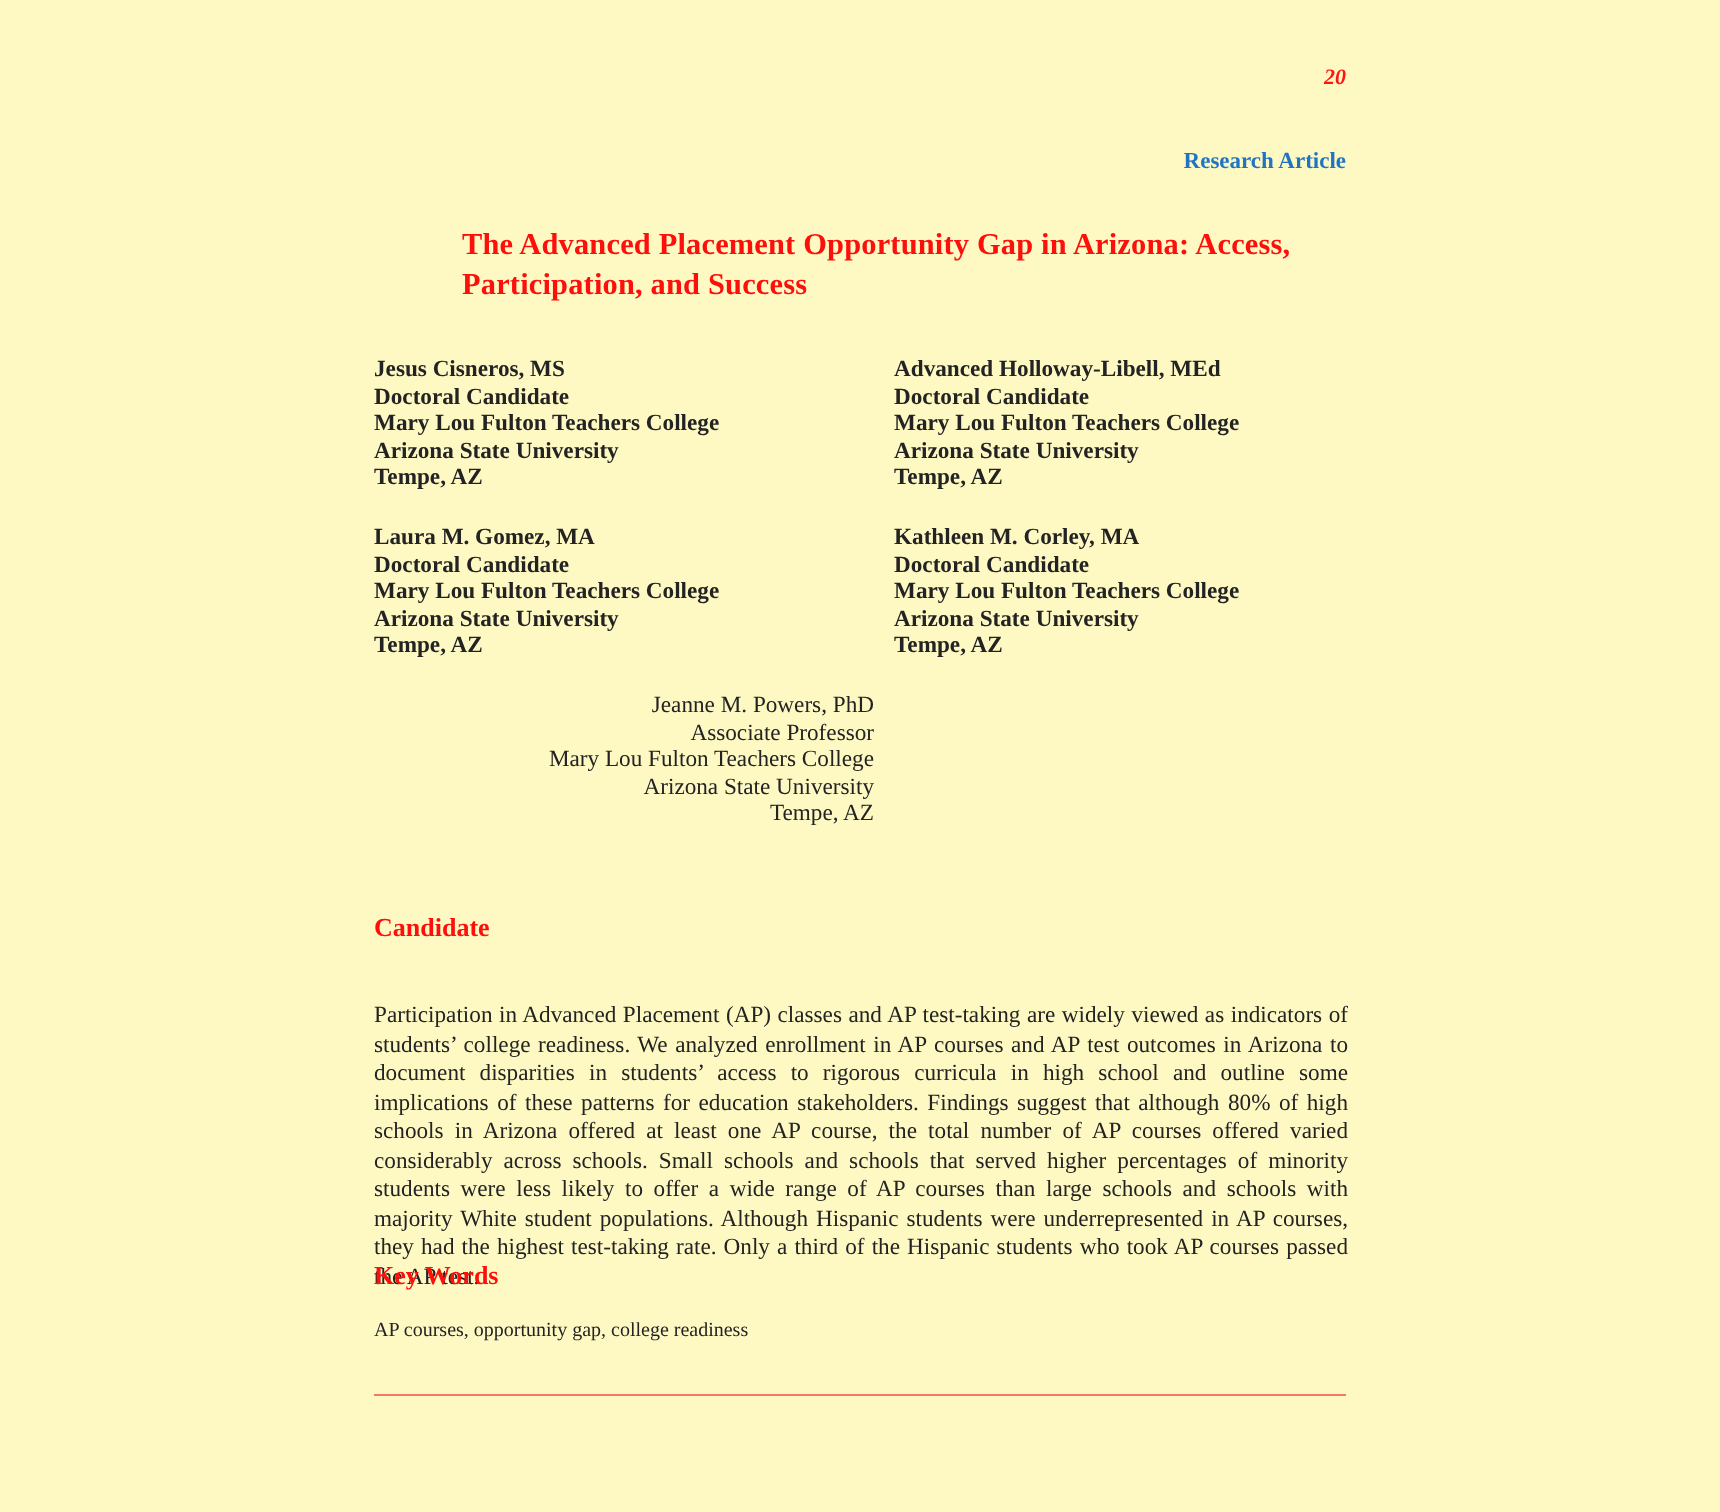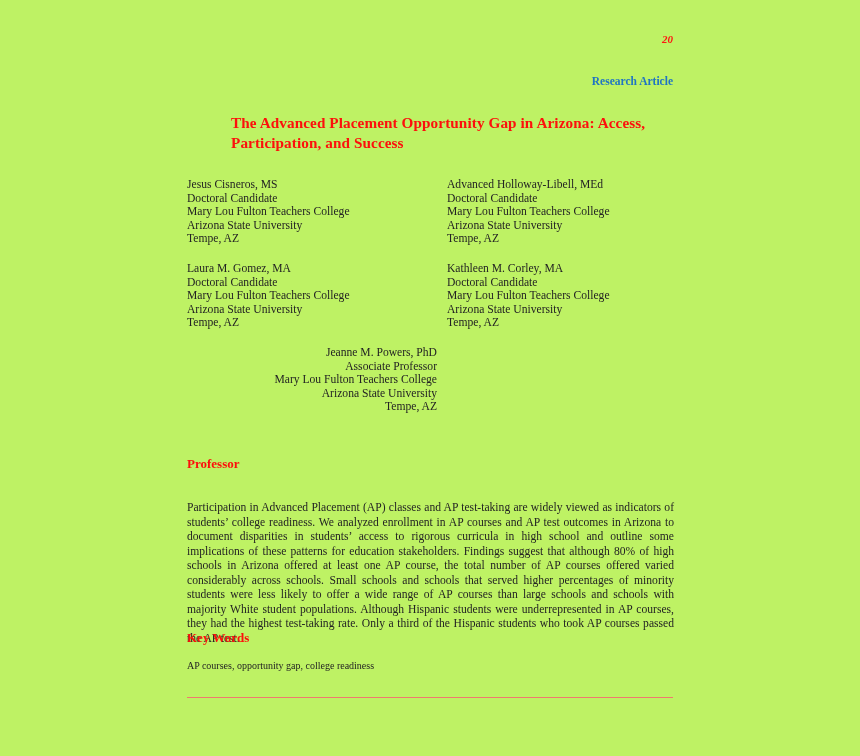--- a/index.html
+++ b/index.html
@@ -11,21 +11,21 @@
     height: 756px;
     background: #f7f7f7;
     font-family: "Liberation Serif", "DejaVu Serif", serif;
     color: #1a1a1a;
     overflow: hidden;
   }
   .page {
     position: relative;
     width: 860px;
     height: 756px;
-    background: #bef264;
+    background: #fef9c3;
   }
   .content {
     position: absolute;
     left: 187px;
     top: 0;
     width: 486px;
     height: 756px;
   }
 
   
@@ -109,21 +109,21 @@
     top: 0;
     width: 250px;
   }
   .col-right {
     position: absolute;
     left: 260px;
     top: 0;
     width: 226px;
   }
   .author-row.single { height: 70px; text-align: right; }
-  .author-row.pair { height: 70px; }
+  .author-row.pair { height: 70px; font-weight: bold; }
 
   
   .sec-head {
     font-family: "Liberation Serif", "DejaVu Serif", serif;
     font-size: 13px;
     font-weight: bold;
     color: #fd100c;
   }
   .abstract-head {
     position: absolute;
@@ -248,21 +248,21 @@
           <div class="line">Jeanne M. Powers, PhD</div>
           <div class="line">Associate Professor</div>
           <div class="line">Mary Lou Fulton Teachers College</div>
           <div class="line">Arizona State University</div>
           <div class="line">Tempe, AZ</div>
         </div>
       </div>
 
     </div>
 
-    <div class="sec-head abstract-head">Professor</div>
+    <div class="sec-head abstract-head">Candidate</div>
     <div class="abstract-body">Participation in Advanced Placement (AP) classes and AP test-taking are widely viewed as indicators of students’ college readiness. We analyzed enrollment in AP courses and AP test outcomes in Arizona to document disparities in students’ access to rigorous curricula in high school and outline some implications of these patterns for education stakeholders.  Findings suggest that although 80% of high schools in Arizona offered at least one AP course, the total number of AP courses offered varied considerably across schools.  Small schools and schools that served higher percentages of minority students were less likely to offer a wide range of AP courses than large schools and schools with majority White student populations.  Although Hispanic students were underrepresented in AP courses, they had the highest test-taking rate.  Only a third of the Hispanic students who took AP courses passed the AP test.</div>
 
     <div class="sec-head keywords-head">Key Words</div>
     <div class="keywords-body">AP courses, opportunity gap, college readiness</div>
 
     <div class="footer">
       <div class="footer-rule"></div>
     </div>
 
   </div>

